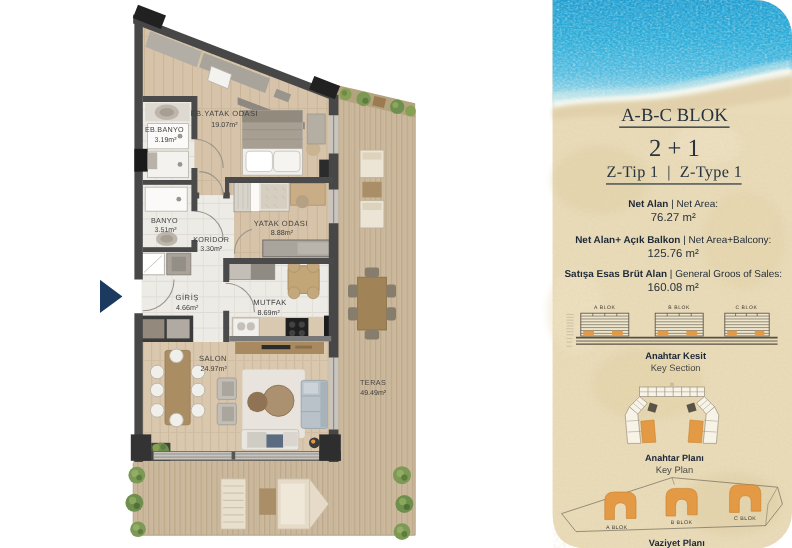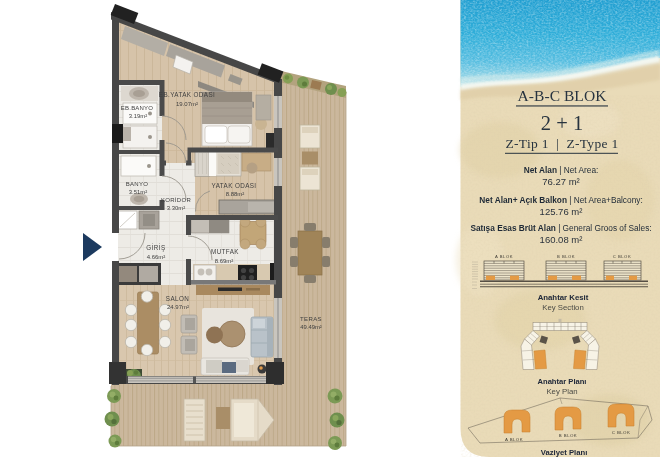--- a/index.html
+++ b/index.html
@@ -1,17 +1,17 @@
 <!DOCTYPE html>
 <html><head>
 <meta charset="utf-8">
 <style>
   html,body{margin:0;padding:0;background:#ffffff;}
   #page{position:relative;width:660px;height:457px;overflow:hidden;background:#ffffff;
-        font-family:"Liberation Sans", sans-serif;}
+        font-family:"Liberation Sans", sans-serif;border-radius:30px;}
   svg{display:block;}
   text{font-family:"Liberation Sans", sans-serif;}
   .serif{font-family:"Liberation Serif", serif;}
 </style>
 </head>
 <body>
 <div id="page">
 <svg width="660" height="457" viewBox="0 0 660 457">
 <defs>
 

